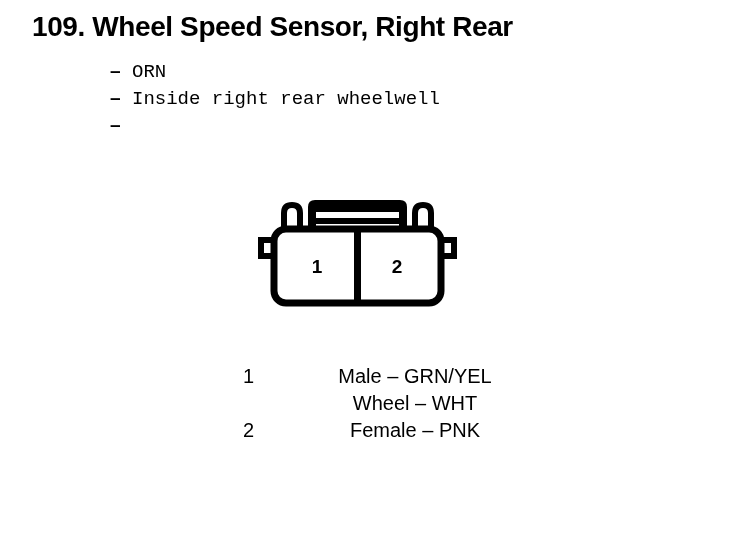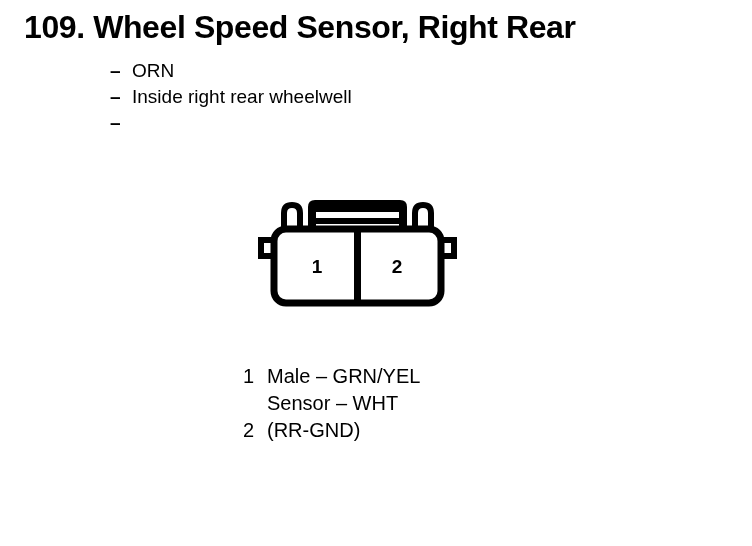--- a/index.html
+++ b/index.html
@@ -13,23 +13,23 @@
     position: relative;
     overflow: hidden;
     font-family: "Liberation Sans", sans-serif;
     color: #000000;
     -webkit-font-smoothing: none;
   }
 
   
   .page-title {
     position: absolute;
-    left: 24px;
+    left: 32px;
     top: 8px;
-    font-size: 32px;
+    font-size: 28px;
     font-weight: bold;
     letter-spacing: -0.4px;
     white-space: nowrap;
     line-height: 38px;
   }
 
   
   .bullet-list {
     position: absolute;
     left: 110px;
@@ -43,20 +43,21 @@
     line-height: 26px;
     white-space: nowrap;
   }
   .bullet-dash {
     width: 22px;
     flex: 0 0 22px;
     font-weight: bold;
   }
   .bullet-text {
     flex: 0 1 auto;
+    font-family: Liberation Mono, monospace;
   }
 
   
   .connector-wrap {
     position: absolute;
     left: 255px;
     top: 193px;
     width: 205px;
     height: 125px;
   }
@@ -90,20 +91,21 @@
     line-height: 27px;
     text-align: left;
   }
   .pin-lines {
     flex: 1 1 auto;
   }
   .pin-line {
     font-size: 20px;
     line-height: 27px;
     white-space: nowrap;
+    text-align: center;
   }
 </style>
 </head>
 <body>
 
 <div class="page-title">109. Wheel Speed Sensor, Right Rear</div>
 
 <div class="bullet-list">
 
   <div class="bullet-row">
@@ -148,24 +150,24 @@
 
   </svg>
 </div>
 
 <div class="pin-legend">
 
   <div class="pin-block">
     <div class="pin-index">1</div>
     <div class="pin-lines">
       <div class="pin-line">Male – GRN/YEL</div>
-      <div class="pin-line">Sensor – WHT</div>
+      <div class="pin-line">Wheel – WHT</div>
     </div>
   </div>
 
   <div class="pin-block">
     <div class="pin-index">2</div>
     <div class="pin-lines">
-      <div class="pin-line">(RR-GND)</div>
+      <div class="pin-line">Female – PNK</div>
     </div>
   </div>
 
 </div>
 
 </body></html>

